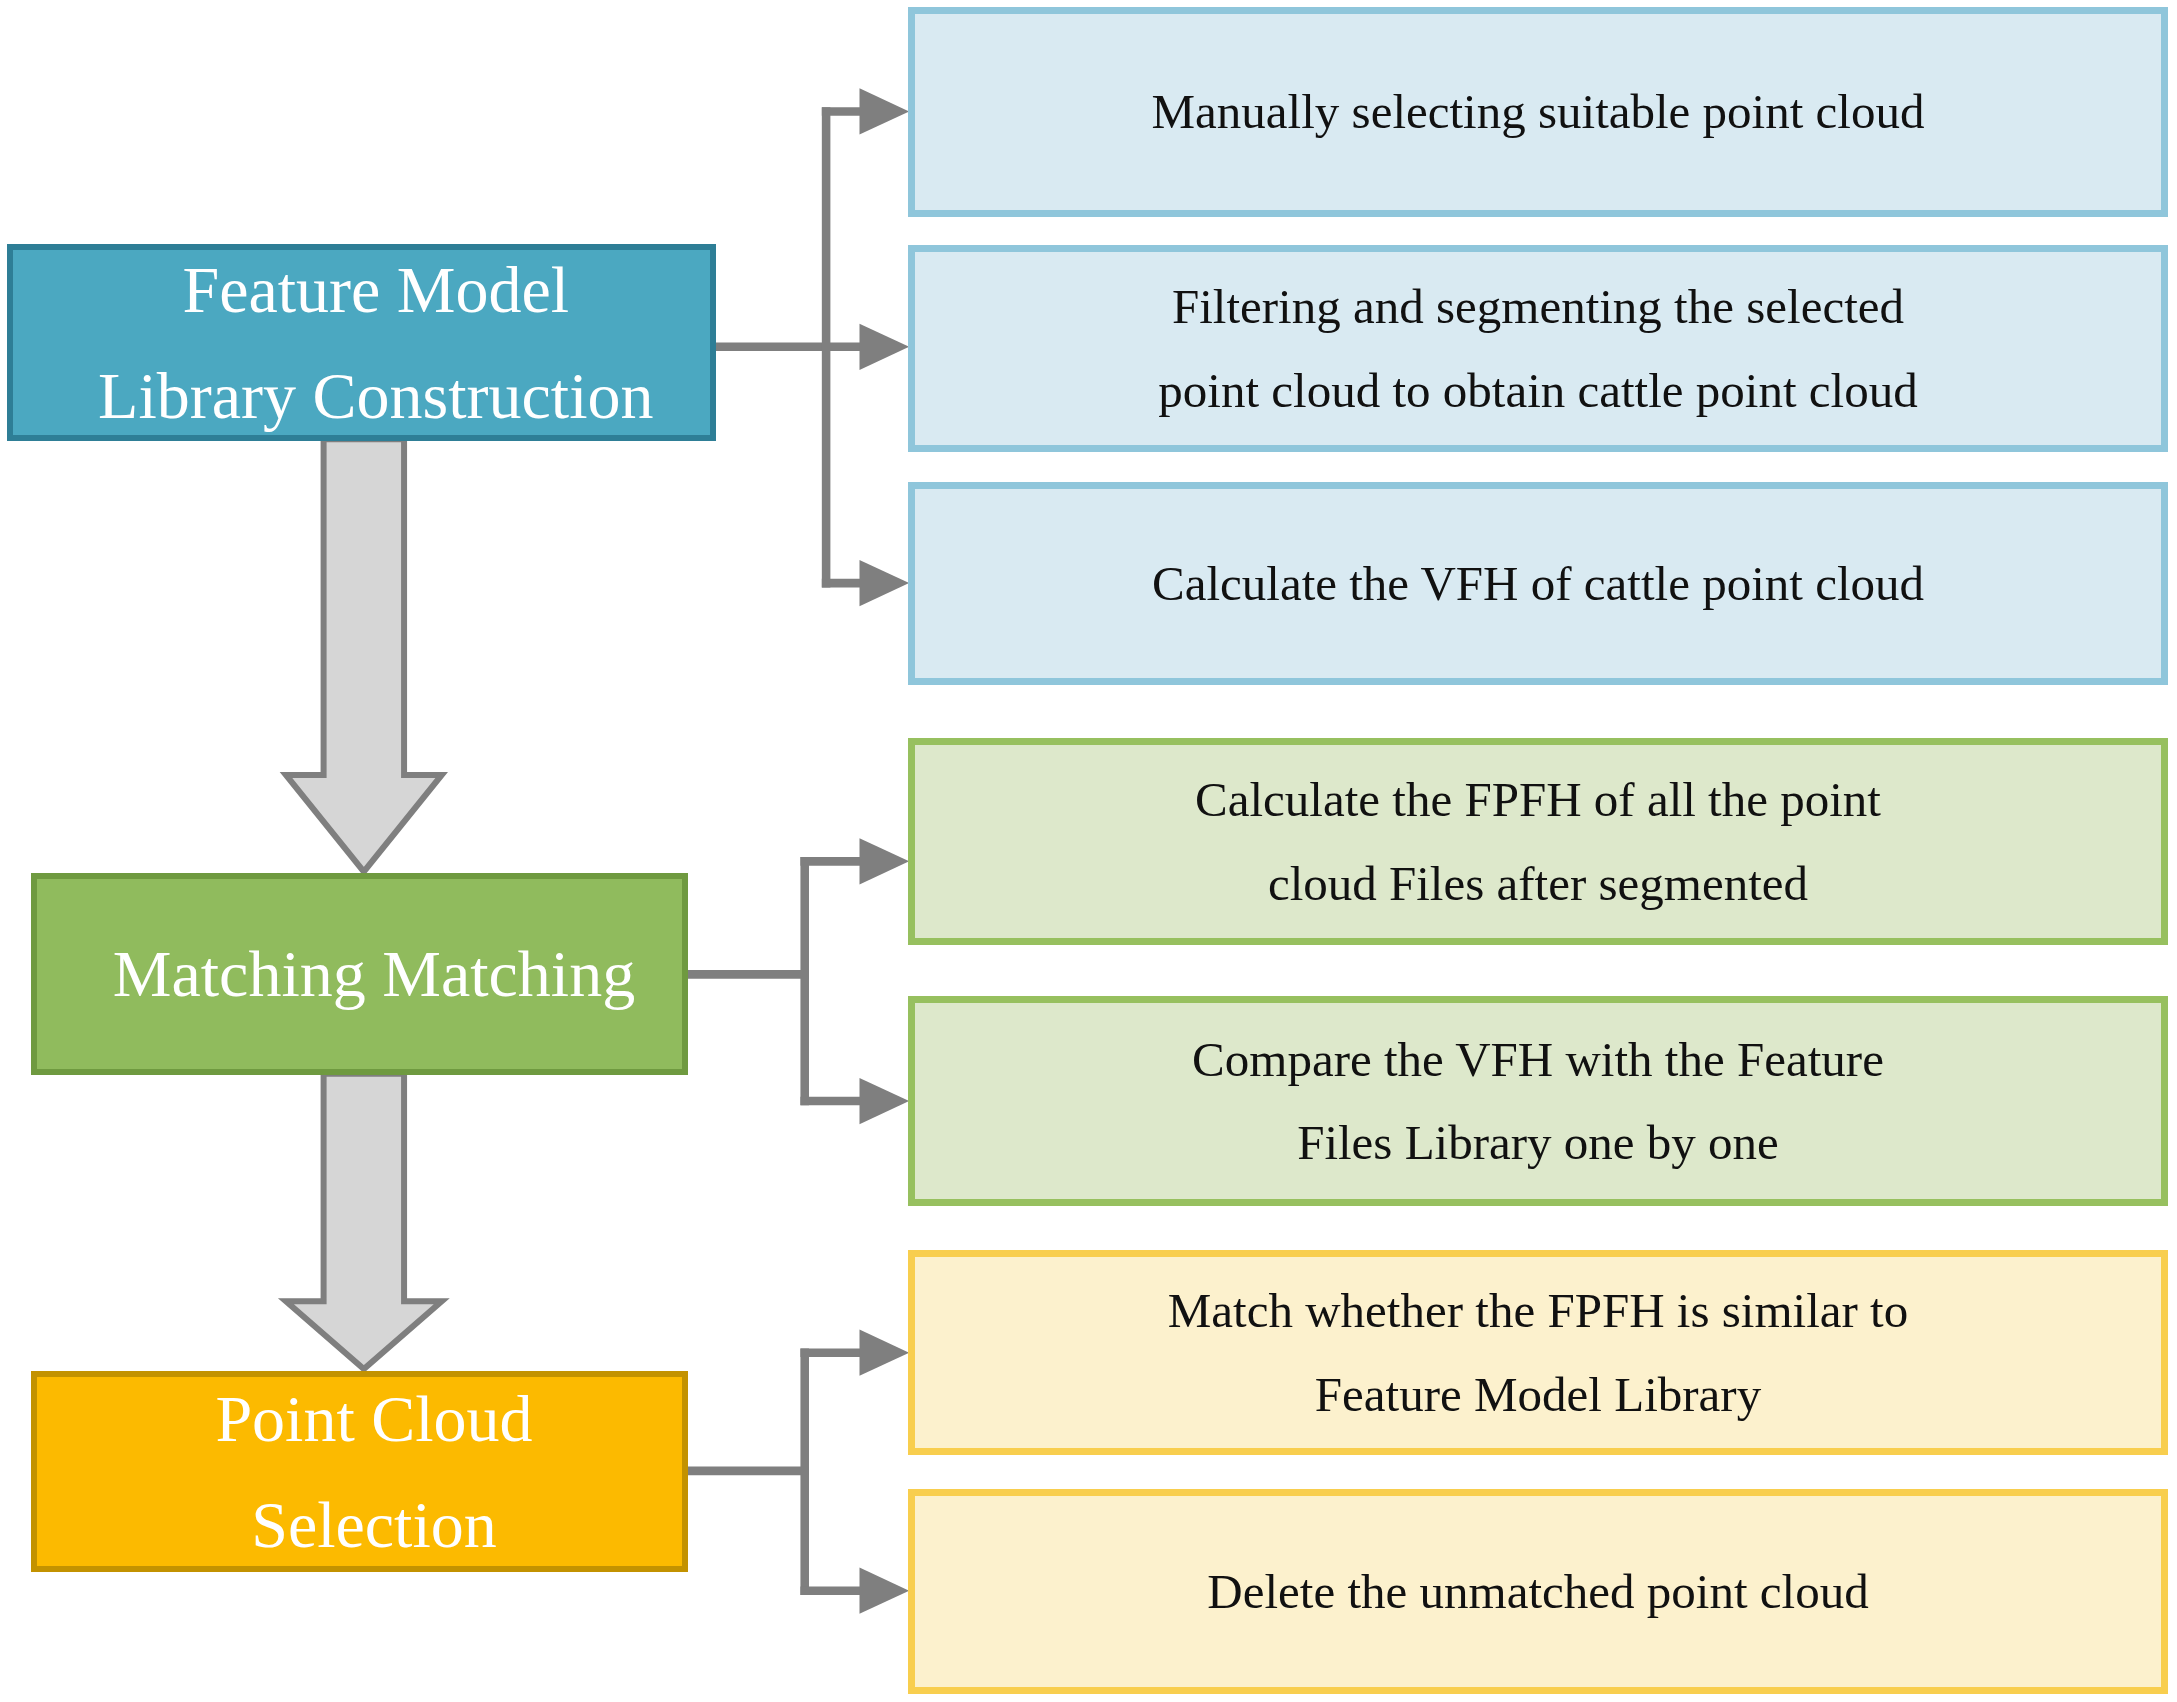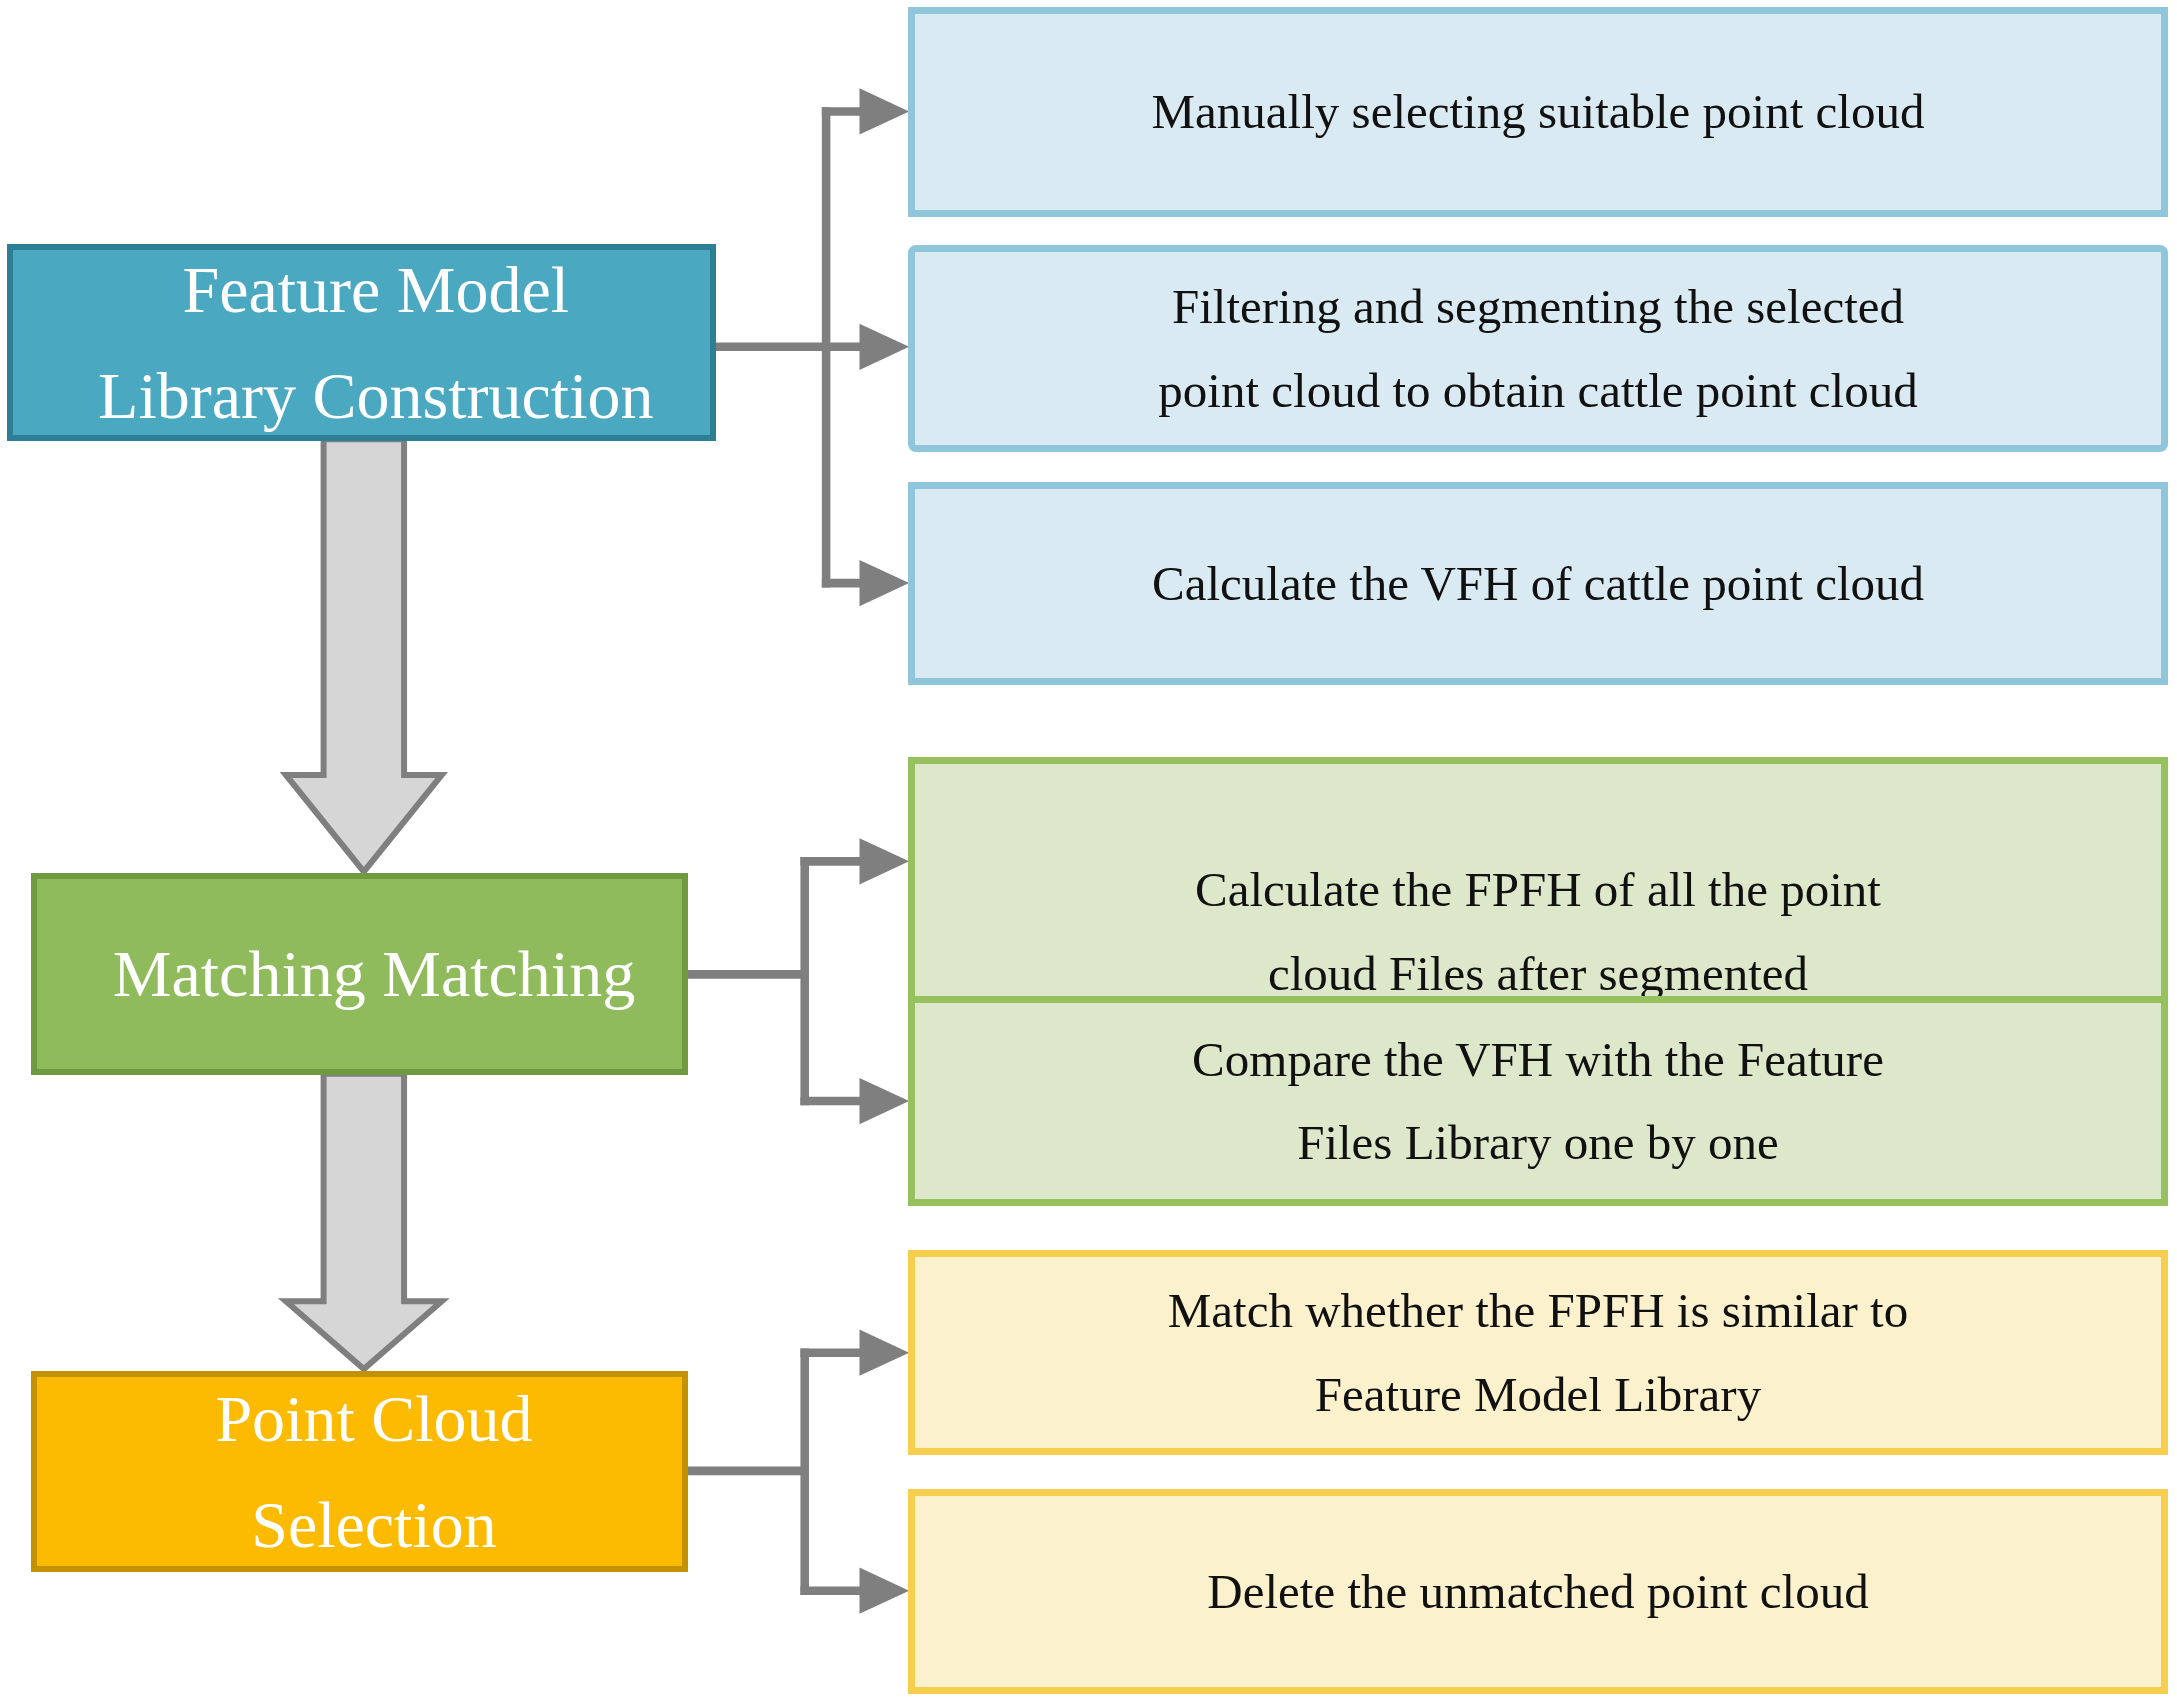--- a/index.html
+++ b/index.html
@@ -47,23 +47,23 @@
   }
   .detail-green {
     background: var(--detail2-fill, #DDE8CB);
     border: 7.7px solid var(--detail2-border, #97C05F);
   }
   .detail-yellow {
     background: var(--detail3-fill, #FCF1CD);
     border: 7.7px solid var(--detail3-border, #F8CE4E);
   }
   .d1a { top: 6.8px;    height: 210px; }
-  .d1b { top: 245px;  height: 207px; border-radius: 8px; }
+  .d1b { top: 245px;  height: 207px; }
   .d1c { top: 482px;  height: 203px; }
-  .d2a { top: 757px;  height: 265px; align-items: flex-end; }
+  .d2a { top: 738px;  height: 207px; }
   .d2b { top: 996px; height: 210px; }
   .d3a { top: 1250px; height: 205px; }
   .d3b { top: 1489px; height: 205px; }
 
   
   .overlay { position: absolute; left: 0; top: 0; width: 2177px; height: 1703px; }
   .conn {
     stroke: var(--connector, #7F7F7F);
     stroke-width: 10;
     fill: none;

